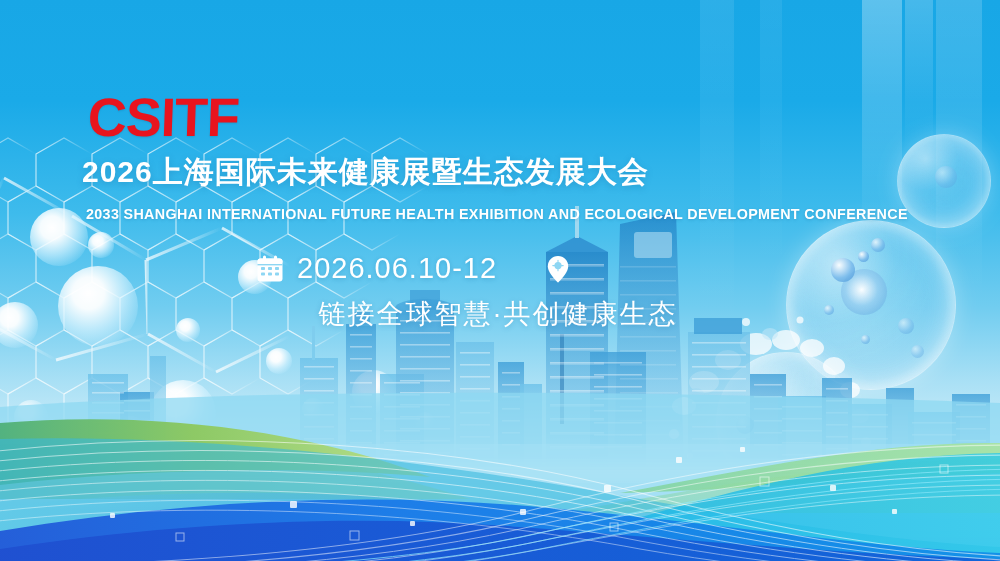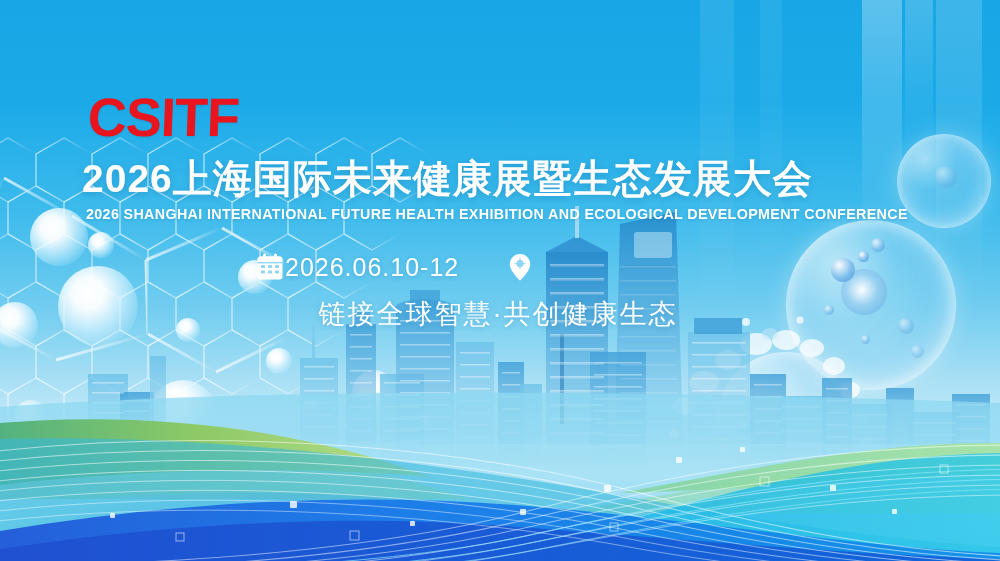--- a/index.html
+++ b/index.html
@@ -46,35 +46,35 @@
   
   .logo{
     position:absolute;left:88px;top:86px;
     font-size:54px;font-weight:bold;letter-spacing:-1px;
     color:#e8141e;font-family:"Liberation Sans","DejaVu Sans",sans-serif;
     transform:skewX(-2deg);
     text-shadow:0 1px 2px rgba(0,0,0,.10);
   }
   .title{
     position:absolute;left:82px;top:152px;width:860px;
-    font-size:39px;font-weight:bold;color:#ffffff;letter-spacing:1px;
+    font-size:30px;font-weight:bold;color:#ffffff;letter-spacing:1px;
     white-space:nowrap;
     text-shadow:0 2px 6px rgba(20,110,160,.35);
   }
   .subtitle{
     position:absolute;left:86px;top:206px;width:860px;
     font-size:14.3px;font-weight:bold;color:#ffffff;letter-spacing:.35px;
     white-space:nowrap;
     text-shadow:0 1px 3px rgba(20,110,160,.30);
   }
   .metarow{
     position:absolute;left:255px;top:252px;
     display:flex;align-items:center;gap:46px;
   }
-  .meta{display:flex;align-items:flex-end;color:#ffffff;font-size:25px;letter-spacing:1px;
+  .meta{display:flex;align-items:center;gap:12px;color:#ffffff;font-size:29px;letter-spacing:1px;
     text-shadow:0 1px 4px rgba(20,110,160,.30);}
   .meta .ico{display:block;width:30px;height:30px;flex:0 0 30px;}
   .slogan{
     position:absolute;left:0;top:296px;width:1000px;text-align:center;
     color:#ffffff;font-size:27px;letter-spacing:2px;
     text-shadow:0 1px 5px rgba(20,110,160,.30);
   }
   
   .slogan{left:-2px;}
 </style>
@@ -577,21 +577,21 @@
       <rect x="760" y="96" width="9" height="9"></rect>
       <rect x="940" y="84" width="8" height="8"></rect>
       <rect x="176" y="152" width="8" height="8"></rect>
     </g>
   </svg>
 
   <div class="logo">CSITF</div>
 
   <div class="title">2026上海国际未来健康展暨生态发展大会</div>
 
-  <div class="subtitle">2026 SHANGHAI INTERNATIONAL FUTURE HEALTH EXHIBITION AND ECOLOGICAL DEVELOPMENT CONFERENCE</div>
+  <div class="subtitle">2033 SHANGHAI INTERNATIONAL FUTURE HEALTH EXHIBITION AND ECOLOGICAL DEVELOPMENT CONFERENCE</div>
 
   <div class="metarow">
 
     <div class="meta">
       <svg class="ico" viewBox="0 0 30 30">
         <rect x="8" y="1.5" width="3" height="6" rx="1.5" fill="#ffffff"></rect>
         <rect x="19" y="1.5" width="3" height="6" rx="1.5" fill="#ffffff"></rect>
         <rect x="2.5" y="4.5" width="25" height="23" rx="3" fill="#ffffff"></rect>
         <rect x="2.5" y="4.5" width="25" height="6" rx="3" fill="#ffffff"></rect>
         <g fill="#8ed6f3">

